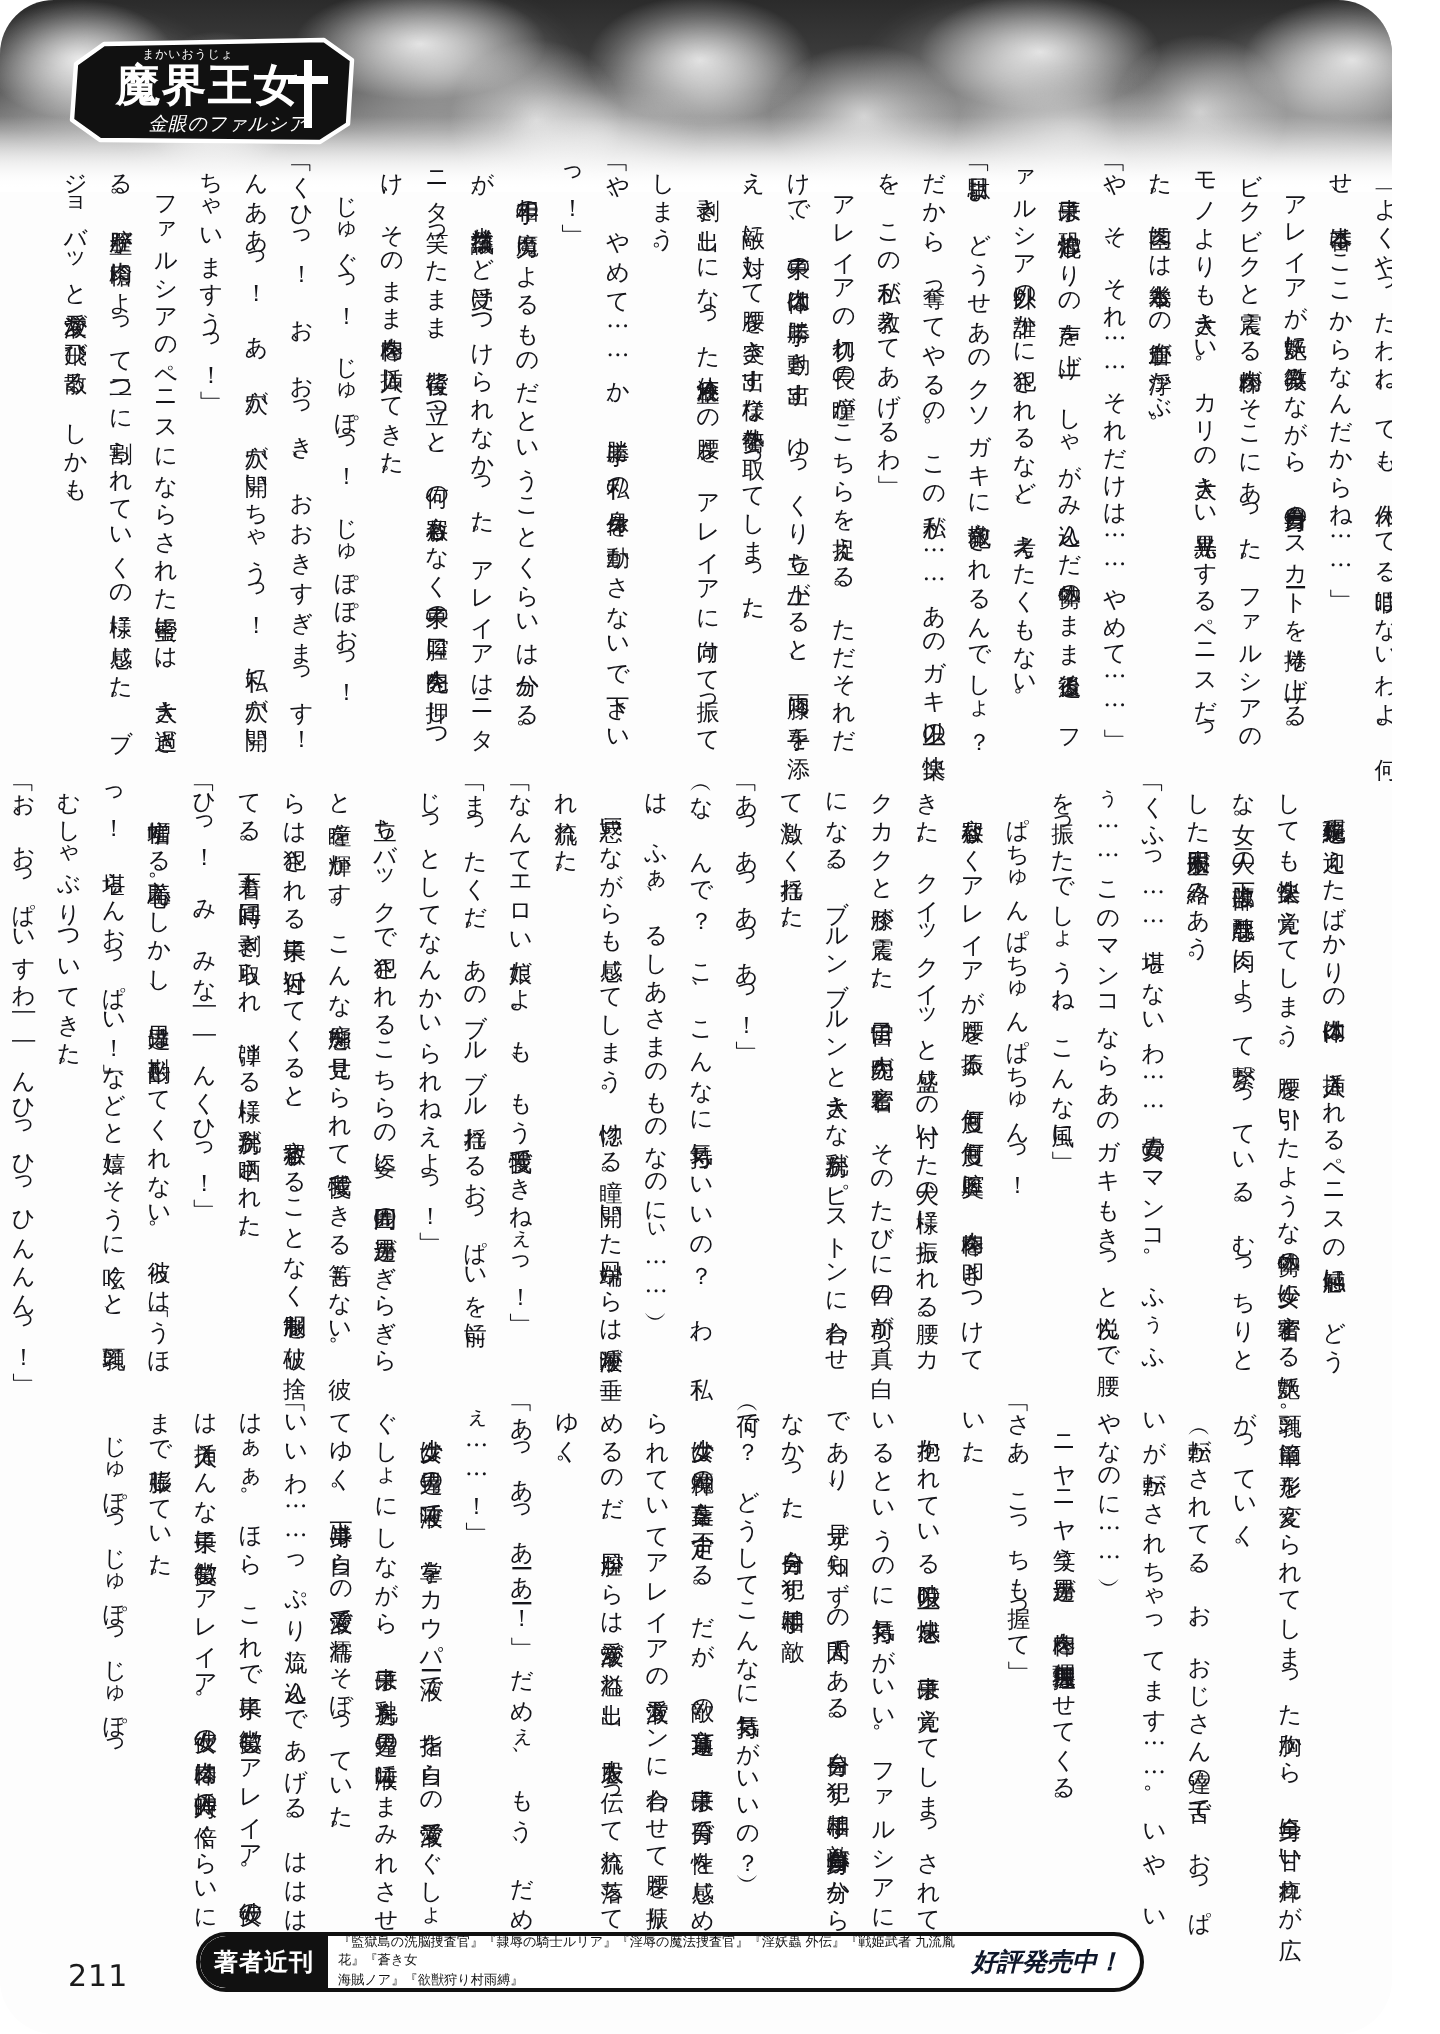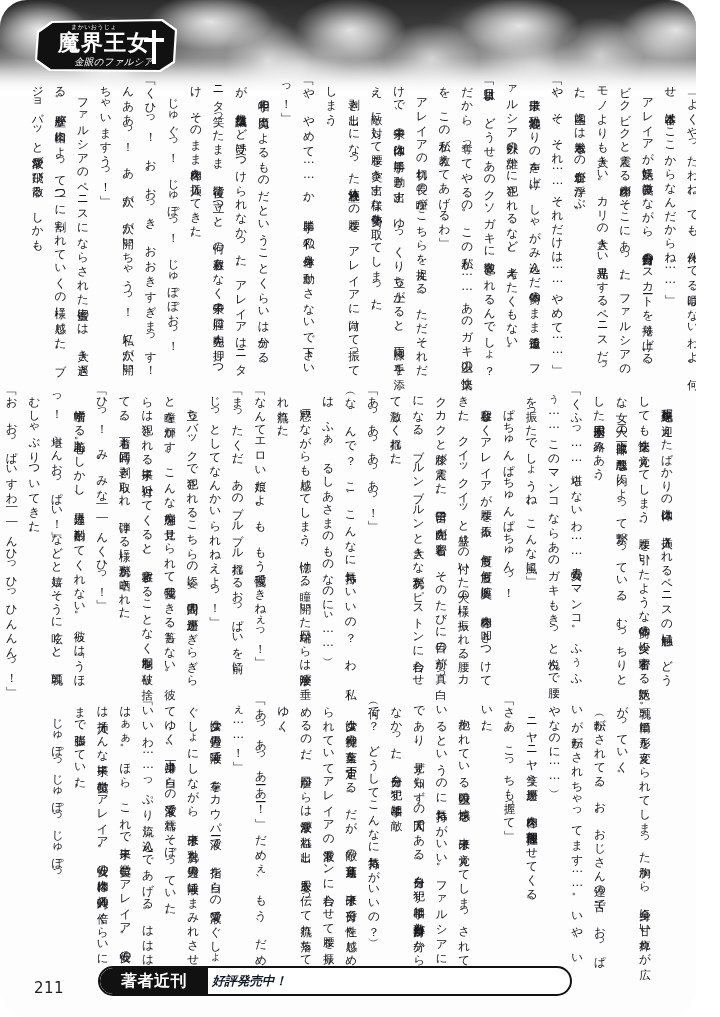--- a/index.html
+++ b/index.html
@@ -85,23 +85,23 @@
     border:2px solid #111;
     border-radius:15px;
     background:#fff;
     box-sizing:border-box;
     display:flex;align-items:stretch;
     overflow:hidden;
   }
   .ad-tag{
     background:#111;color:#fff;
     display:flex;align-items:center;justify-content:center;
-    padding:0 21px;
+    padding:0 7px;
     font-family:"DejaVu Sans","Liberation Sans",sans-serif;
-    font-weight:bold;font-size:16px;letter-spacing:.5px;
+    font-weight:bold;font-size:12px;letter-spacing:.5px;
     border-radius:13px 0 0 13px;
     white-space:nowrap;
   }
   .ad-titles{
     flex:1;
     display:flex;align-items:center;
     padding:1px 4px 1px 5px;
     font-family:"DejaVu Serif","Liberation Serif",serif;
     font-size:6.6px;line-height:1.45;
     color:#111;
@@ -188,16 +188,22 @@
     <p>「あっあっあーあー！」　だめぇ、もう、だめぇ……！」</p>
     <p class="ind">少女は男達の唾液で、掌をカウパー液で、指を自らの愛液でぐしょぐしょにしながら、東子は乳房を男達の唾液にまみれさせてゆく。下半身は自らの愛液で濡れそぼっていた。</p>
     <p>「いいわ……っぷり流し込んであげる。ははははぁぁ。ほら、これで東子に徴笑むアレイア。彼女の肉棒は挿入そんな東子に徴笑むアレイア。彼女の肉棒は挿入時の倍くらいにまで膨張していた。</p>
     <p class="ind">じゅぽっじゅぽっじゅぽっ</p>
   </div>
 
   <div class="page-num">211</div>
 
   <div class="adbar">
     <div class="ad-tag">著者近刊</div>
+    <div class="ad-titles">
+      <div>
+        <span>『監獄島の洗脳捜査官』『隷辱の騎士ルリア』『淫辱の魔法捜査官』『淫妖蟲 外伝』『戦姫武者 九流胤花』『蒼き女</span>
+        <span>海賊ノア』『欲獣狩り村雨縛』</span>
+      </div>
+    </div>
     <div class="ad-cta">好評発売中！</div>
   </div>
 
 </div>
 
 </body></html>

